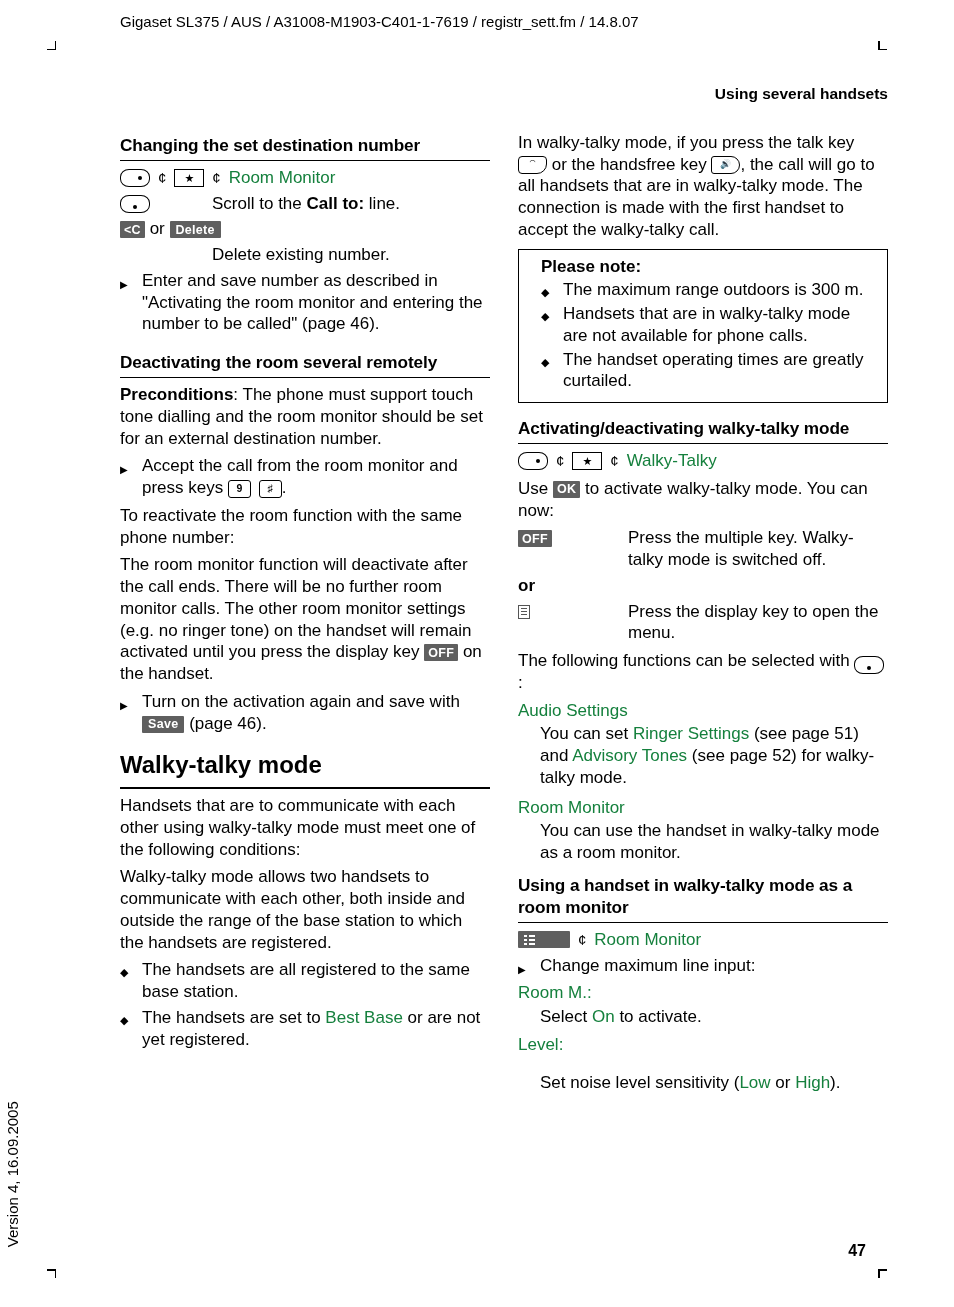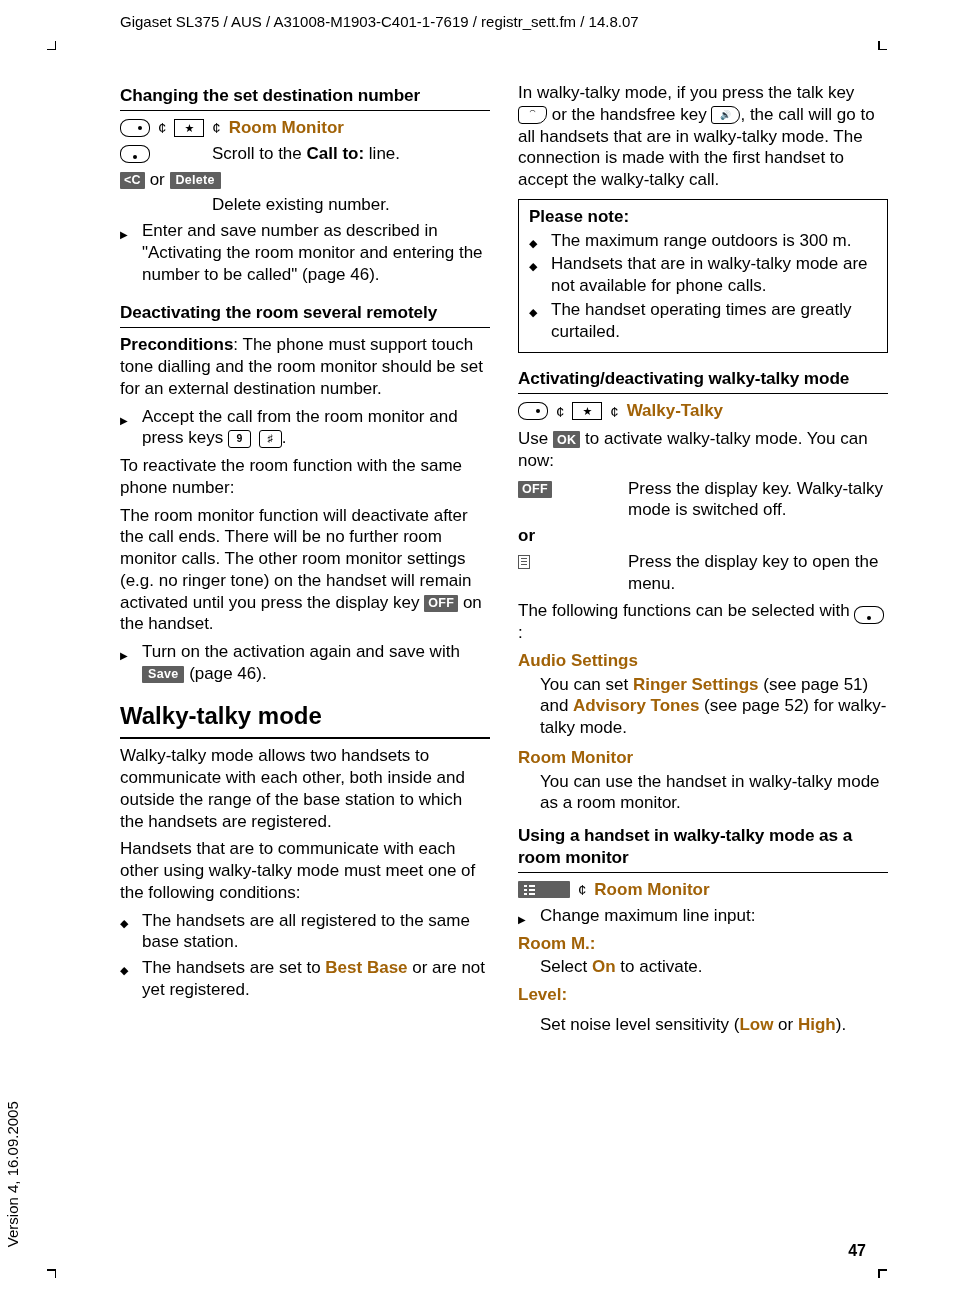--- a/index.html
+++ b/index.html
@@ -53,21 +53,21 @@
     margin-top:4px;
   }
   h1.major {
     font-weight:700; font-size:24px; margin:16px 0 6px;
   }
   h1.major::after{
     content:""; display:block; border-bottom:2.2px solid #000; margin-top:6px;
   }
   p { margin:6px 0; }
   .b { font-weight:700; }
-  .gray { color:#a16207; font-weight:700; }
+  .gray { color:#15803d; font-weight:400; }
 
   .nav-row { display:flex; align-items:center; gap:8px; margin:6px 0 3px; }
   .arrow-sep { font-size:15px; font-family:Arial; }
 
   .ic { display:inline-flex; align-items:center; justify-content:center; vertical-align:middle; }
   .ic-oval { width:28px; height:16px; border:1.3px solid #000; border-radius:9px/8px; background:#fff; position:relative; }
   .ic-oval .dot{width:4px;height:4px;border-radius:50%;background:#000;}
   .ic-oval.right .dot{margin-left:10px;}
   .ic-oval.down .dot{margin-top:6px;}
   .ic-rect { width:28px; height:16px; border:1.3px solid #000; background:#fff; display:inline-flex;align-items:center;justify-content:center;font-size:11px; }
@@ -97,38 +97,39 @@
   .step { display:flex; margin:4px 0; }
   .step .mk{width:22px;flex:none;}
   .step .mk.fill::before{content:"▶";font-size:10px;position:relative;top:2px;}
   .step .mk.dia::before{content:"◆";font-size:11px;position:relative;top:1px;}
   .step .txt{flex:1;}
 
   .def-row{display:flex;margin:4px 0;}
   .def-row .dk{width:92px;flex:none;}
   .def-row .dv{flex:1;}
 
-  .note-box{border:1.3px solid #000;padding:6px 10px 8px;margin:8px 0 14px;}
+  .note-box{border:1.3px solid #000;padding:6px 22px 8px;margin:8px 0 14px;}
   .note-box .nb-title{font-weight:700;margin-bottom:2px;}
   .note-box .step{margin:2px 0;}
 
   .pagenum{position:absolute;right:88px;bottom:46px;font-weight:700;font-size:16px;}
 </style>
 </head>
 <body>
 
 <div class="crop tl"></div>
 <div class="crop tr"></div>
 <div class="crop bl"></div>
 <div class="crop br"></div>
 
 <div class="topline">Gigaset SL375 / AUS / A31008-M1903-C401-1-7619 / registr_sett.fm / 14.8.07</div>
 <div class="sideline">Version 4, 16.09.2005</div>
 
 <div class="page">
+  <div class="running-head">Using several handsets</div>
 
   <div class="columns">
 
     <div class="col">
 
       <h2 class="sec u">Changing the set destination number</h2>
 
       <div class="nav-row">
         <span class="ic ic-oval right">
             <span class="dot"></span>
@@ -182,22 +183,22 @@
 
       <div class="step">
           <span class="mk fill"></span>
         <span class="txt">
           <span>Turn on the activation again and save with </span><span class="soft-key wide">Save</span><span> (page 46).</span>
         </span>
         </div>
 
       <h1 class="major">Walky-talky mode</h1>
 
+      <p>Handsets that are to communicate with each other using walky-talky mode must meet one of the following conditions:</p>
       <p>Walky-talky mode allows two handsets to communicate with each other, both inside and outside the range of the base station to which the handsets are registered.</p>
-      <p>Handsets that are to communicate with each other using walky-talky mode must meet one of the following conditions:</p>
 
       <div class="step">
           <span class="mk dia"></span>
         <span class="txt">The handsets are all registered to the same base station.</span>
         </div>
       <div class="step">
           <span class="mk dia"></span>
         <span class="txt">
           <span>The handsets are set to </span><span class="gray">Best Base</span><span> or are not yet registered.</span>
         </span>
@@ -237,21 +238,21 @@
         <span class="arrow-sep">¢</span>
         <span class="gray">Walky-Talky</span>
       </div>
 
       <p>
         <span>Use </span><span class="soft-key">OK</span><span> to activate walky-talky mode. You can now:</span>
       </p>
 
       <div class="def-row">
         <div class="dk" style="width:110px"><span class="soft-key">OFF</span></div>
-        <div class="dv">Press the display key. Walky-talky mode is switched off.</div>
+        <div class="dv">Press the multiple key. Walky-talky mode is switched off.</div>
       </div>
       <p class="b" style="margin:4px 0">or</p>
       <div class="def-row">
         <div class="dk" style="width:110px"><span class="ic ic-menu-sm"></span></div>
         <div class="dv">Press the display key to open the menu.</div>
       </div>
 
       <p>
         <span>The following functions can be selected with </span><span class="ic ic-oval down" style="position:relative;top:3px">
             <span class="dot"></span>
@@ -277,21 +278,21 @@
       <div class="step">
           <span class="mk fill"></span>
         <span class="txt">Change maximum line input:</span>
         </div>
 
       <p class="gray" style="margin-bottom:0">Room M.:</p>
       <p style="margin:2px 0 6px 22px">
         <span>Select </span><span class="gray">On</span><span> to activate.</span>
       </p>
 
-      <p class="gray" style="margin-bottom:8px">Level:</p>
+      <p class="gray" style="margin-bottom:16px">Level:</p>
       <p style="margin:2px 0 6px 22px">
         <span>Set noise level sensitivity (</span><span class="gray">Low</span><span> or </span><span class="gray">High</span><span>).</span>
       </p>
 
     </div>
   </div>
 </div>
 
 <div class="pagenum">47</div>
 

